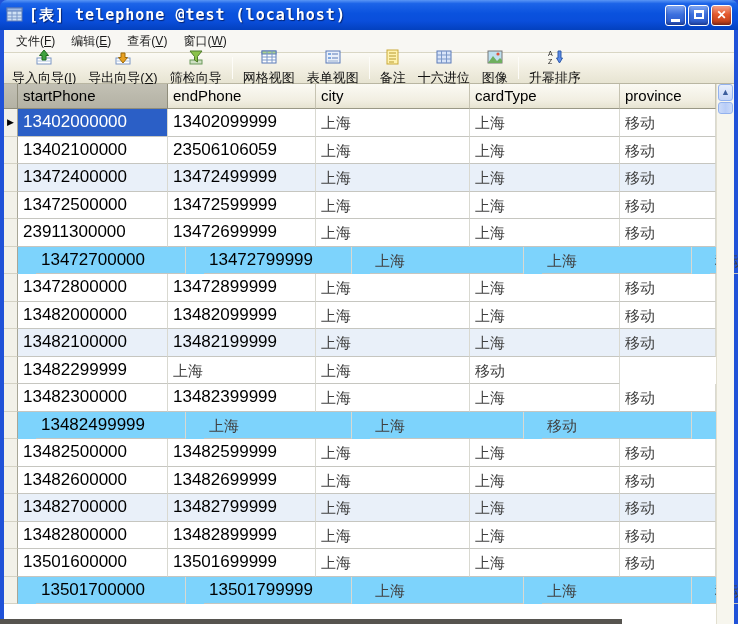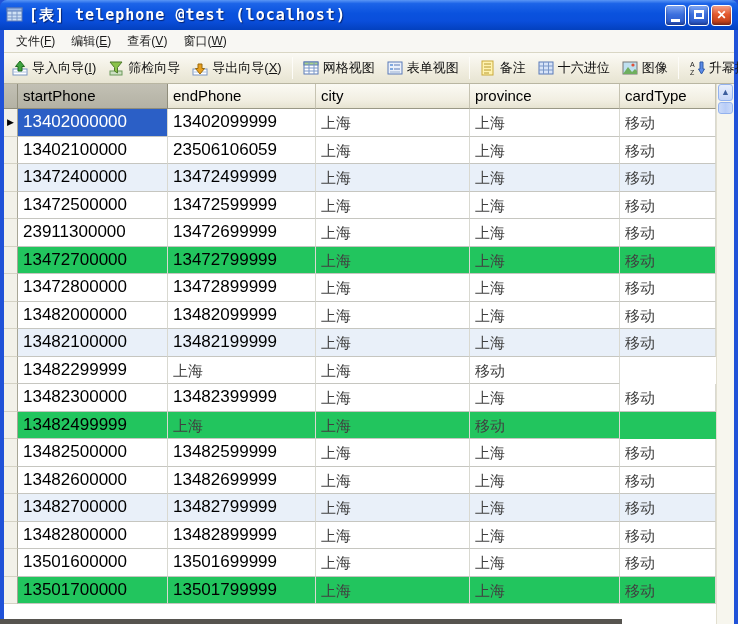--- a/index.html
+++ b/index.html
@@ -41,21 +41,21 @@
   .menu-item { padding:3px 8px; white-space:nowrap; }
   .menu-item u { text-decoration:underline; }
 
   
   .toolbar {
     position:absolute; top:53px; left:4px; right:4px; height:31px;
     background: linear-gradient(180deg,#FBFAF5 0%,#F0EDDF 60%,#E7E4D2 100%);
     border-bottom:1px solid #B9B6A2;
     display:flex; align-items:center; padding:0 2px; font-size:13px; color:#111;
   }
-  .tb-item { display:flex; align-items:center; gap:4px; padding:3px 5px; border:1px solid transparent; border-radius:2px; white-space:nowrap; }
+  .tb-item { display:flex; align-items:center; gap:4px; padding:3px 5px; border:1px solid transparent; border-radius:2px; white-space:nowrap;flex-direction:column; }
   .tb-item u { text-decoration:underline; }
   .tb-sep { width:1px; height:22px; background:#BCB9A6; border-right:1px solid #FDFCF8; margin:0 4px; }
   .tb-icon { width:16px; height:16px; flex:0 0 auto; }
 
   
   .grid-area { position:absolute; top:84px; left:4px; right:4px; bottom:0; background:#fff; display:flex; }
   .grid-main { width:712px; }
   .grid-header, .grid-row { display:grid; grid-template-columns:14px 150px 148px 154px 150px 96px; }
   .grid-header { height:25px; }
   .hcell {
@@ -64,21 +64,21 @@
     font-size:15px; color:#000; padding:3px 0 0 5px; overflow:hidden; white-space:nowrap;
   }
   .hcell.pressed, .corner-cell {
     background: linear-gradient(180deg,#C2C0B4 0%,#B4B2A4 100%);
     border-right:1px solid #8F8D7B; border-bottom:1px solid #8F8D7B;
   }
   .corner-cell { border-bottom:1px solid #8F8D7B; }
 
   .grid-row { height:27.5px; background:#fff; }
   .grid-row.tint-blue { background:#E9F0F9; }
-  .grid-row.tint-gray { background:#22c55e; }
+  .grid-row.tint-gray { background:#7dd3fc;gap:18px; }
   .row-selector {
     background:#F2F1E9; border-right:1px solid #A8A696; border-bottom:1px solid #D4D2C4;
     font-size:9px; color:#000; display:flex; align-items:center; justify-content:center;
   }
   .grid-cell {
     border-right:1px solid #D9D9D1; border-bottom:1px solid #C6C6C0;
     font-size:17px; color:#000; padding:3px 0 0 5px; overflow:hidden; white-space:nowrap;
   }
   .grid-cell.cjk { font-size:15px; color:#404040; padding-top:5px; }
   .grid-cell.selected { background:#2B5FC6; color:#fff; }
@@ -136,33 +136,33 @@
       <svg class="tb-icon" viewBox="0 0 16 16">
         <rect x="1" y="9" width="14" height="6" fill="#fff" stroke="#7A96C4"></rect>
         <line x1="1" y1="12" x2="15" y2="12" stroke="#AFC4E0"></line>
         <path d="M8 1 L12.5 6.5 H10 V11 H6 V6.5 H3.5 Z" fill="#3FA33F" stroke="#1F6B1F"></path>
       </svg>
       <span><span>导入向导(</span><u>I</u><span>)</span></span>
     </div>
 
     <div class="tb-item">
       <svg class="tb-icon" viewBox="0 0 16 16">
-        <rect x="2" y="11" width="12" height="4" fill="#CFE0C4" stroke="#6B9A5B"></rect>
-        <path d="M2 2 H14 L9.5 7.5 V13 L6.5 11 V7.5 Z" fill="#8BC34A" stroke="#4E7A2A"></path>
-      </svg>
-      <span><span>筛检向导</span><u></u><span></span></span>
-    </div>
-
-    <div class="tb-item">
-      <svg class="tb-icon" viewBox="0 0 16 16">
         <rect x="1" y="9" width="14" height="6" fill="#fff" stroke="#7A96C4"></rect>
         <line x1="1" y1="12" x2="15" y2="12" stroke="#AFC4E0"></line>
         <path d="M8 14 L3.5 8.5 H6 V4 H10 V8.5 H12.5 Z" fill="#E8A020" stroke="#9C6A0A"></path>
       </svg>
       <span><span>导出向导(</span><u>X</u><span>)</span></span>
+    </div>
+
+    <div class="tb-item">
+      <svg class="tb-icon" viewBox="0 0 16 16">
+        <rect x="2" y="11" width="12" height="4" fill="#CFE0C4" stroke="#6B9A5B"></rect>
+        <path d="M2 2 H14 L9.5 7.5 V13 L6.5 11 V7.5 Z" fill="#8BC34A" stroke="#4E7A2A"></path>
+      </svg>
+      <span><span>筛检向导</span><u></u><span></span></span>
     </div>
 
     <div class="tb-sep"></div>
 
     <div class="tb-item">
       <svg class="tb-icon" viewBox="0 0 16 16">
         <rect x="1" y="2" width="14" height="12" fill="#fff" stroke="#5B7BB8"></rect>
         <rect x="1" y="2" width="14" height="3" fill="#A8D08D" stroke="#5B7BB8"></rect>
         <line x1="6" y1="2" x2="6" y2="14" stroke="#7B97C8"></line>
         <line x1="11" y1="2" x2="11" y2="14" stroke="#7B97C8"></line>
@@ -230,22 +230,22 @@
 
   </div>
 
   <div class="grid-area">
     <div class="grid-main">
       <div class="grid-header">
         <div class="corner-cell"></div>
         <div class="hcell pressed">startPhone</div>
         <div class="hcell">endPhone</div>
         <div class="hcell">city</div>
+        <div class="hcell">cardType</div>
         <div class="hcell">province</div>
-        <div class="hcell">cardType</div>
       </div>
       <div>
           <div class="grid-row">
             <div class="row-selector">▶</div>
             <div class="grid-cell selected">13402000000</div>
             <div class="grid-cell">13402099999</div>
             <div class="grid-cell cjk">上海</div>
             <div class="grid-cell cjk">上海</div>
             <div class="grid-cell cjk">移动</div>
           </div>

